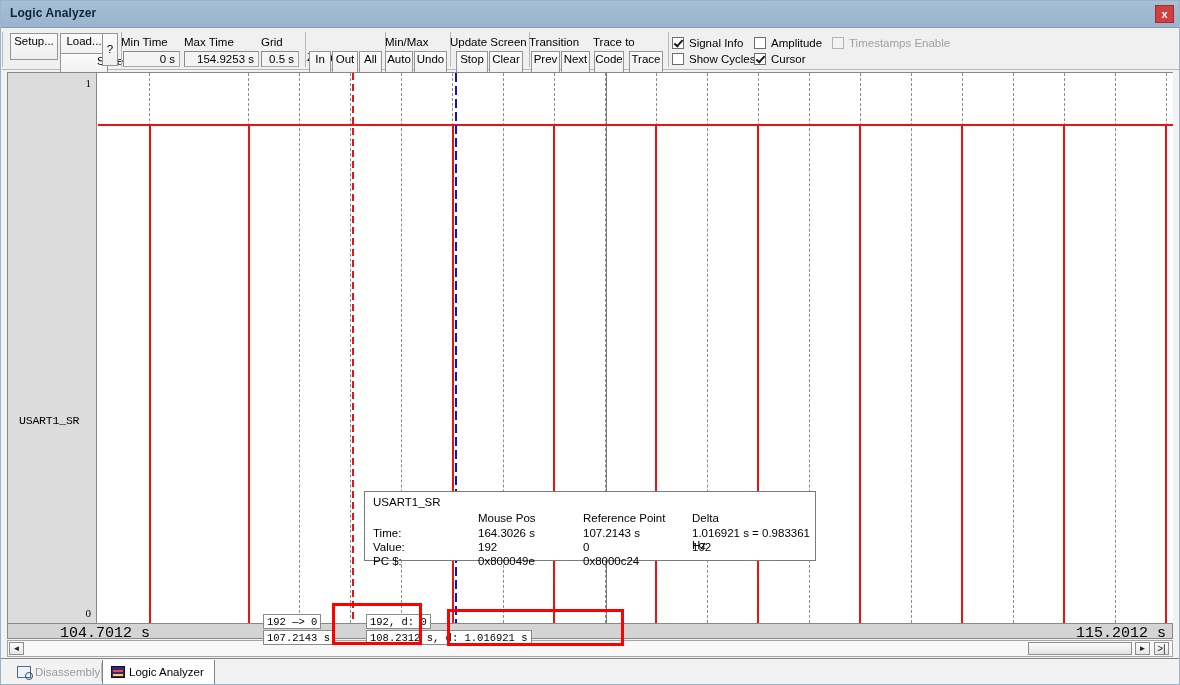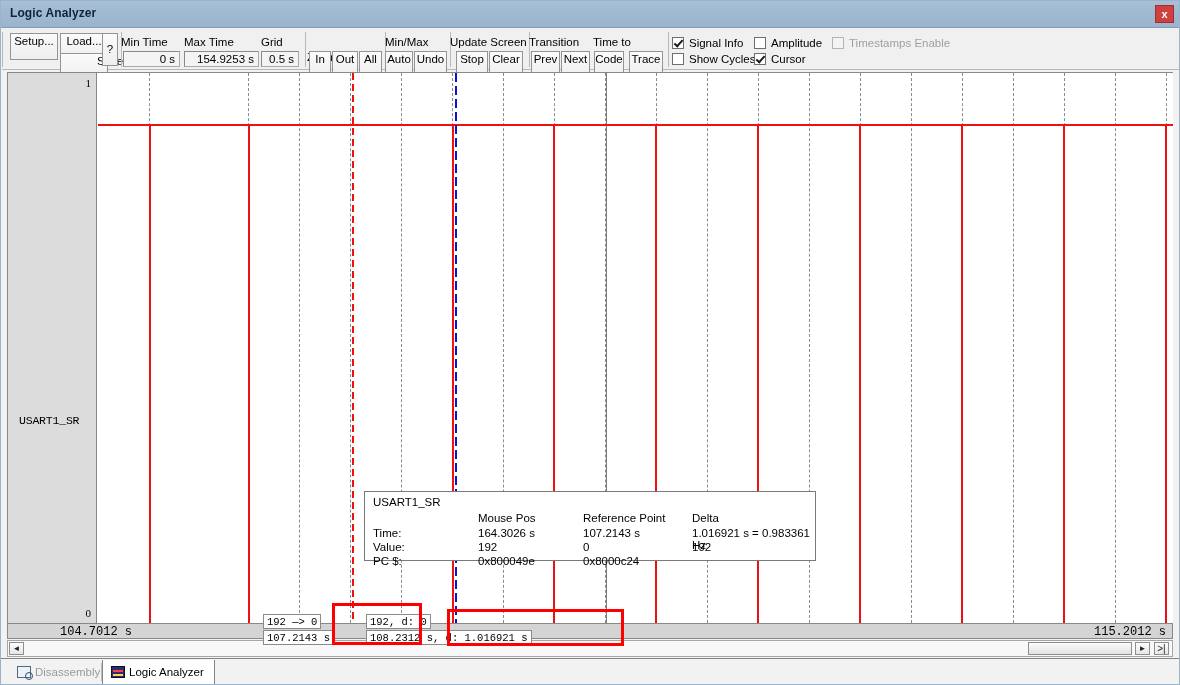--- a/index.html
+++ b/index.html
@@ -221,21 +221,21 @@
   #axis-strip {
     position: absolute; left: 6px; top: 623px;
     width: 1166px; height: 15px;
     background: #d4d4d4;
     border-left: 1px solid #888;
     border-right: 1px solid #888;
     border-bottom: 1px solid #888;
   }
   .axis-time {
     position: absolute; top: 1px;
-    font-size: 12px;
+    font-size: 15px;
     font-family: "Liberation Mono", monospace;
     color: #000;
   }
 
   
   #scrollbar {
     position: absolute; left: 6px; top: 639px;
     width: 1166px; height: 17px;
     background: repeating-conic-gradient(#f0f0f0 0% 25%, #ffffff 0% 50%) 50%/2px 2px;
     border: 1px solid #a6a6a6;
@@ -356,21 +356,21 @@
     <div class="btn" style="left:487px; top:22px; width:34px;">Clear</div>
 
     <div class="tb-sep" style="left:527px;"></div>
 
     <div class="grp-label" style="left:527px; top:7px; width:58px;">Transition</div>
     <div class="btn" style="left:529px; top:22px; width:29px;">Prev</div>
     <div class="btn" style="left:559px; top:22px; width:29px;">Next</div>
 
     <div class="tb-sep" style="left" :=""></div>
 
-    <div class="grp-label" style="left:591px; top:7px; width:70px;">Time to</div>
+    <div class="grp-label" style="left:591px; top:7px; width:70px;">Trace to</div>
     <div class="btn" style="left:592px; top:22px; width:30px;">Code</div>
     <div class="btn" style="left:627px; top:22px; width:34px;">Trace</div>
 
     <div class="tb-sep" style="left:666px;"></div>
 
     <div class="chk-wrap" style="left:670px; top:8px;">
       <span class="chk-box checked"></span><span>Signal Info</span>
     </div>
     <div class="chk-wrap" style="left:670px; top:24px;">
       <span class="chk-box"></span><span>Show Cycles</span>

